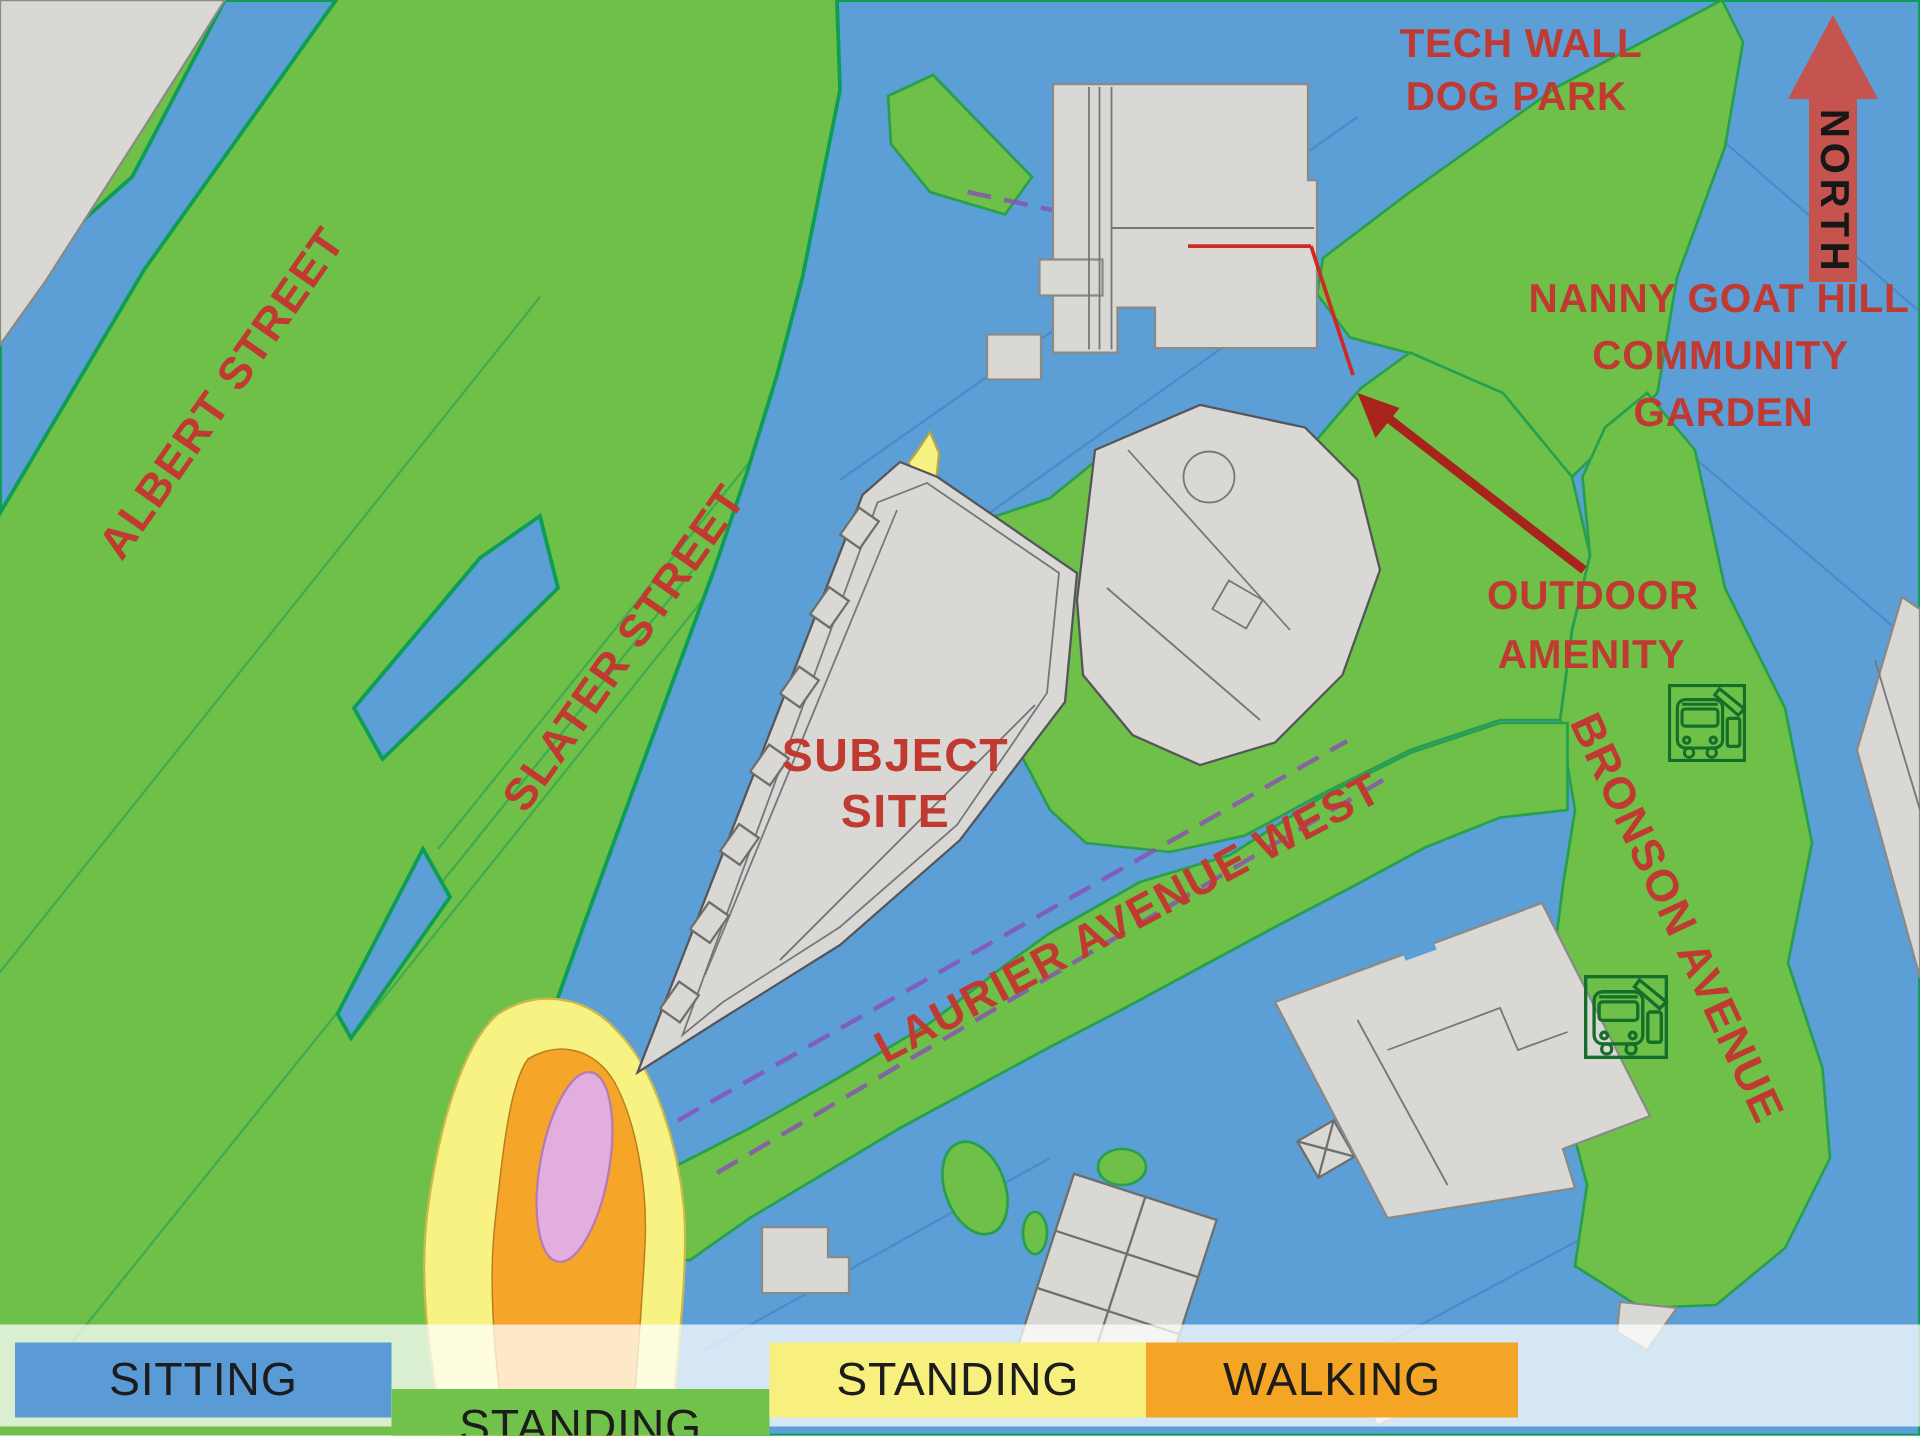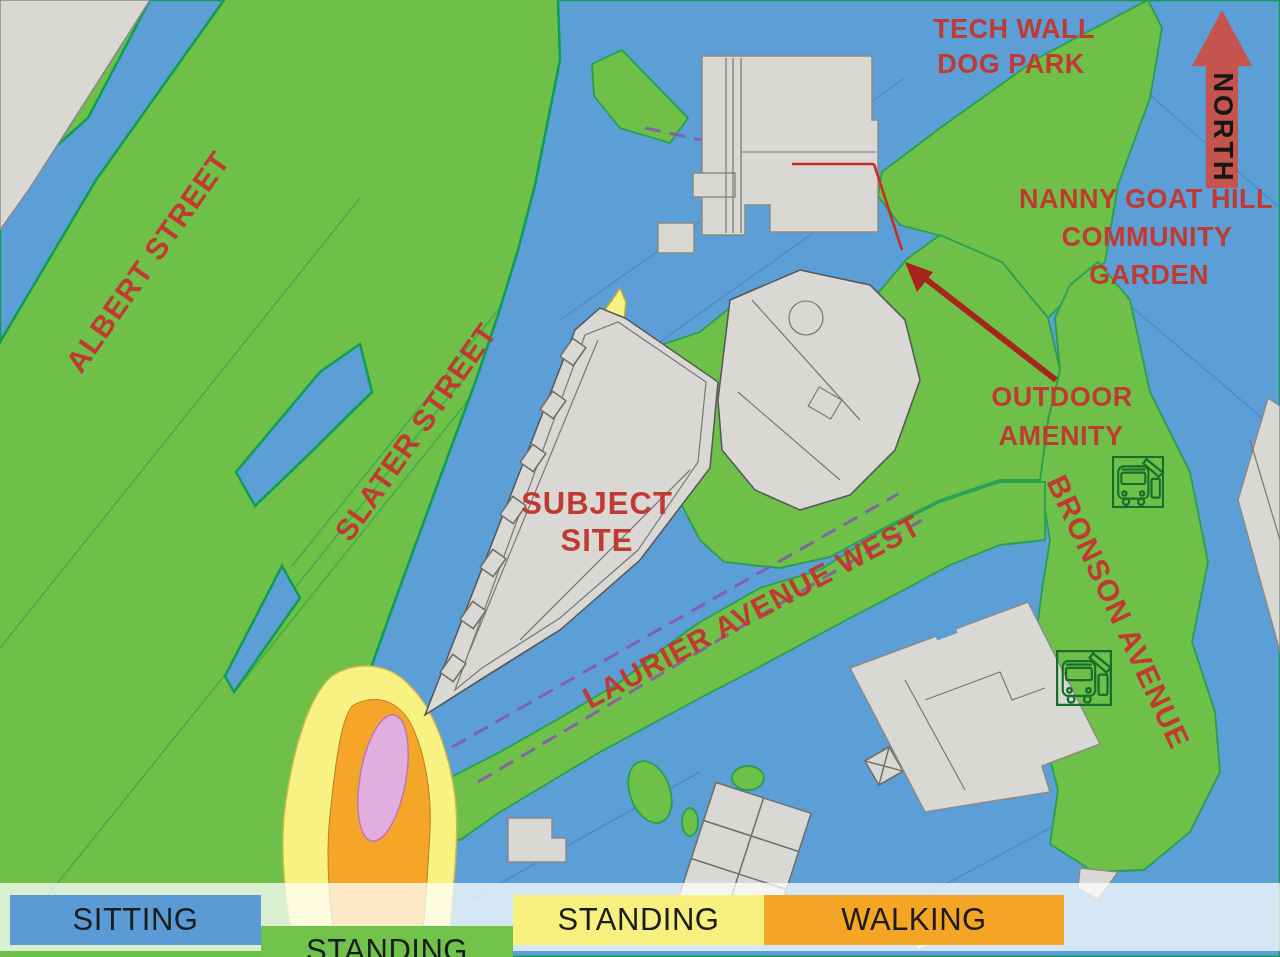--- a/index.html
+++ b/index.html
@@ -224,17 +224,17 @@
   <div class="legend-strip">
     <div class="legend-block" style="left: 10px; width: 251px; background: rgb(91, 155, 213);">
       <span>SITTING</span>
     </div>
     <div class="legend-block" style="left: 261px; width: 252px; background: rgb(112, 194, 74); margin-top: 31px;">
       <span>STANDING</span>
     </div>
     <div class="legend-block" style="left: 513px; width: 251px; background: rgb(247, 240, 126);">
       <span>STANDING</span>
     </div>
-    <div class="legend-block" style="left: 764px; width: 300px; background: rgb(245, 165, 38);">
+    <div class="legend-block" style="left: 764px; width: 248px; background: rgb(245, 165, 38);">
       <span>WALKING</span>
     </div>
   </div>
 </div>
 
 </body></html>

